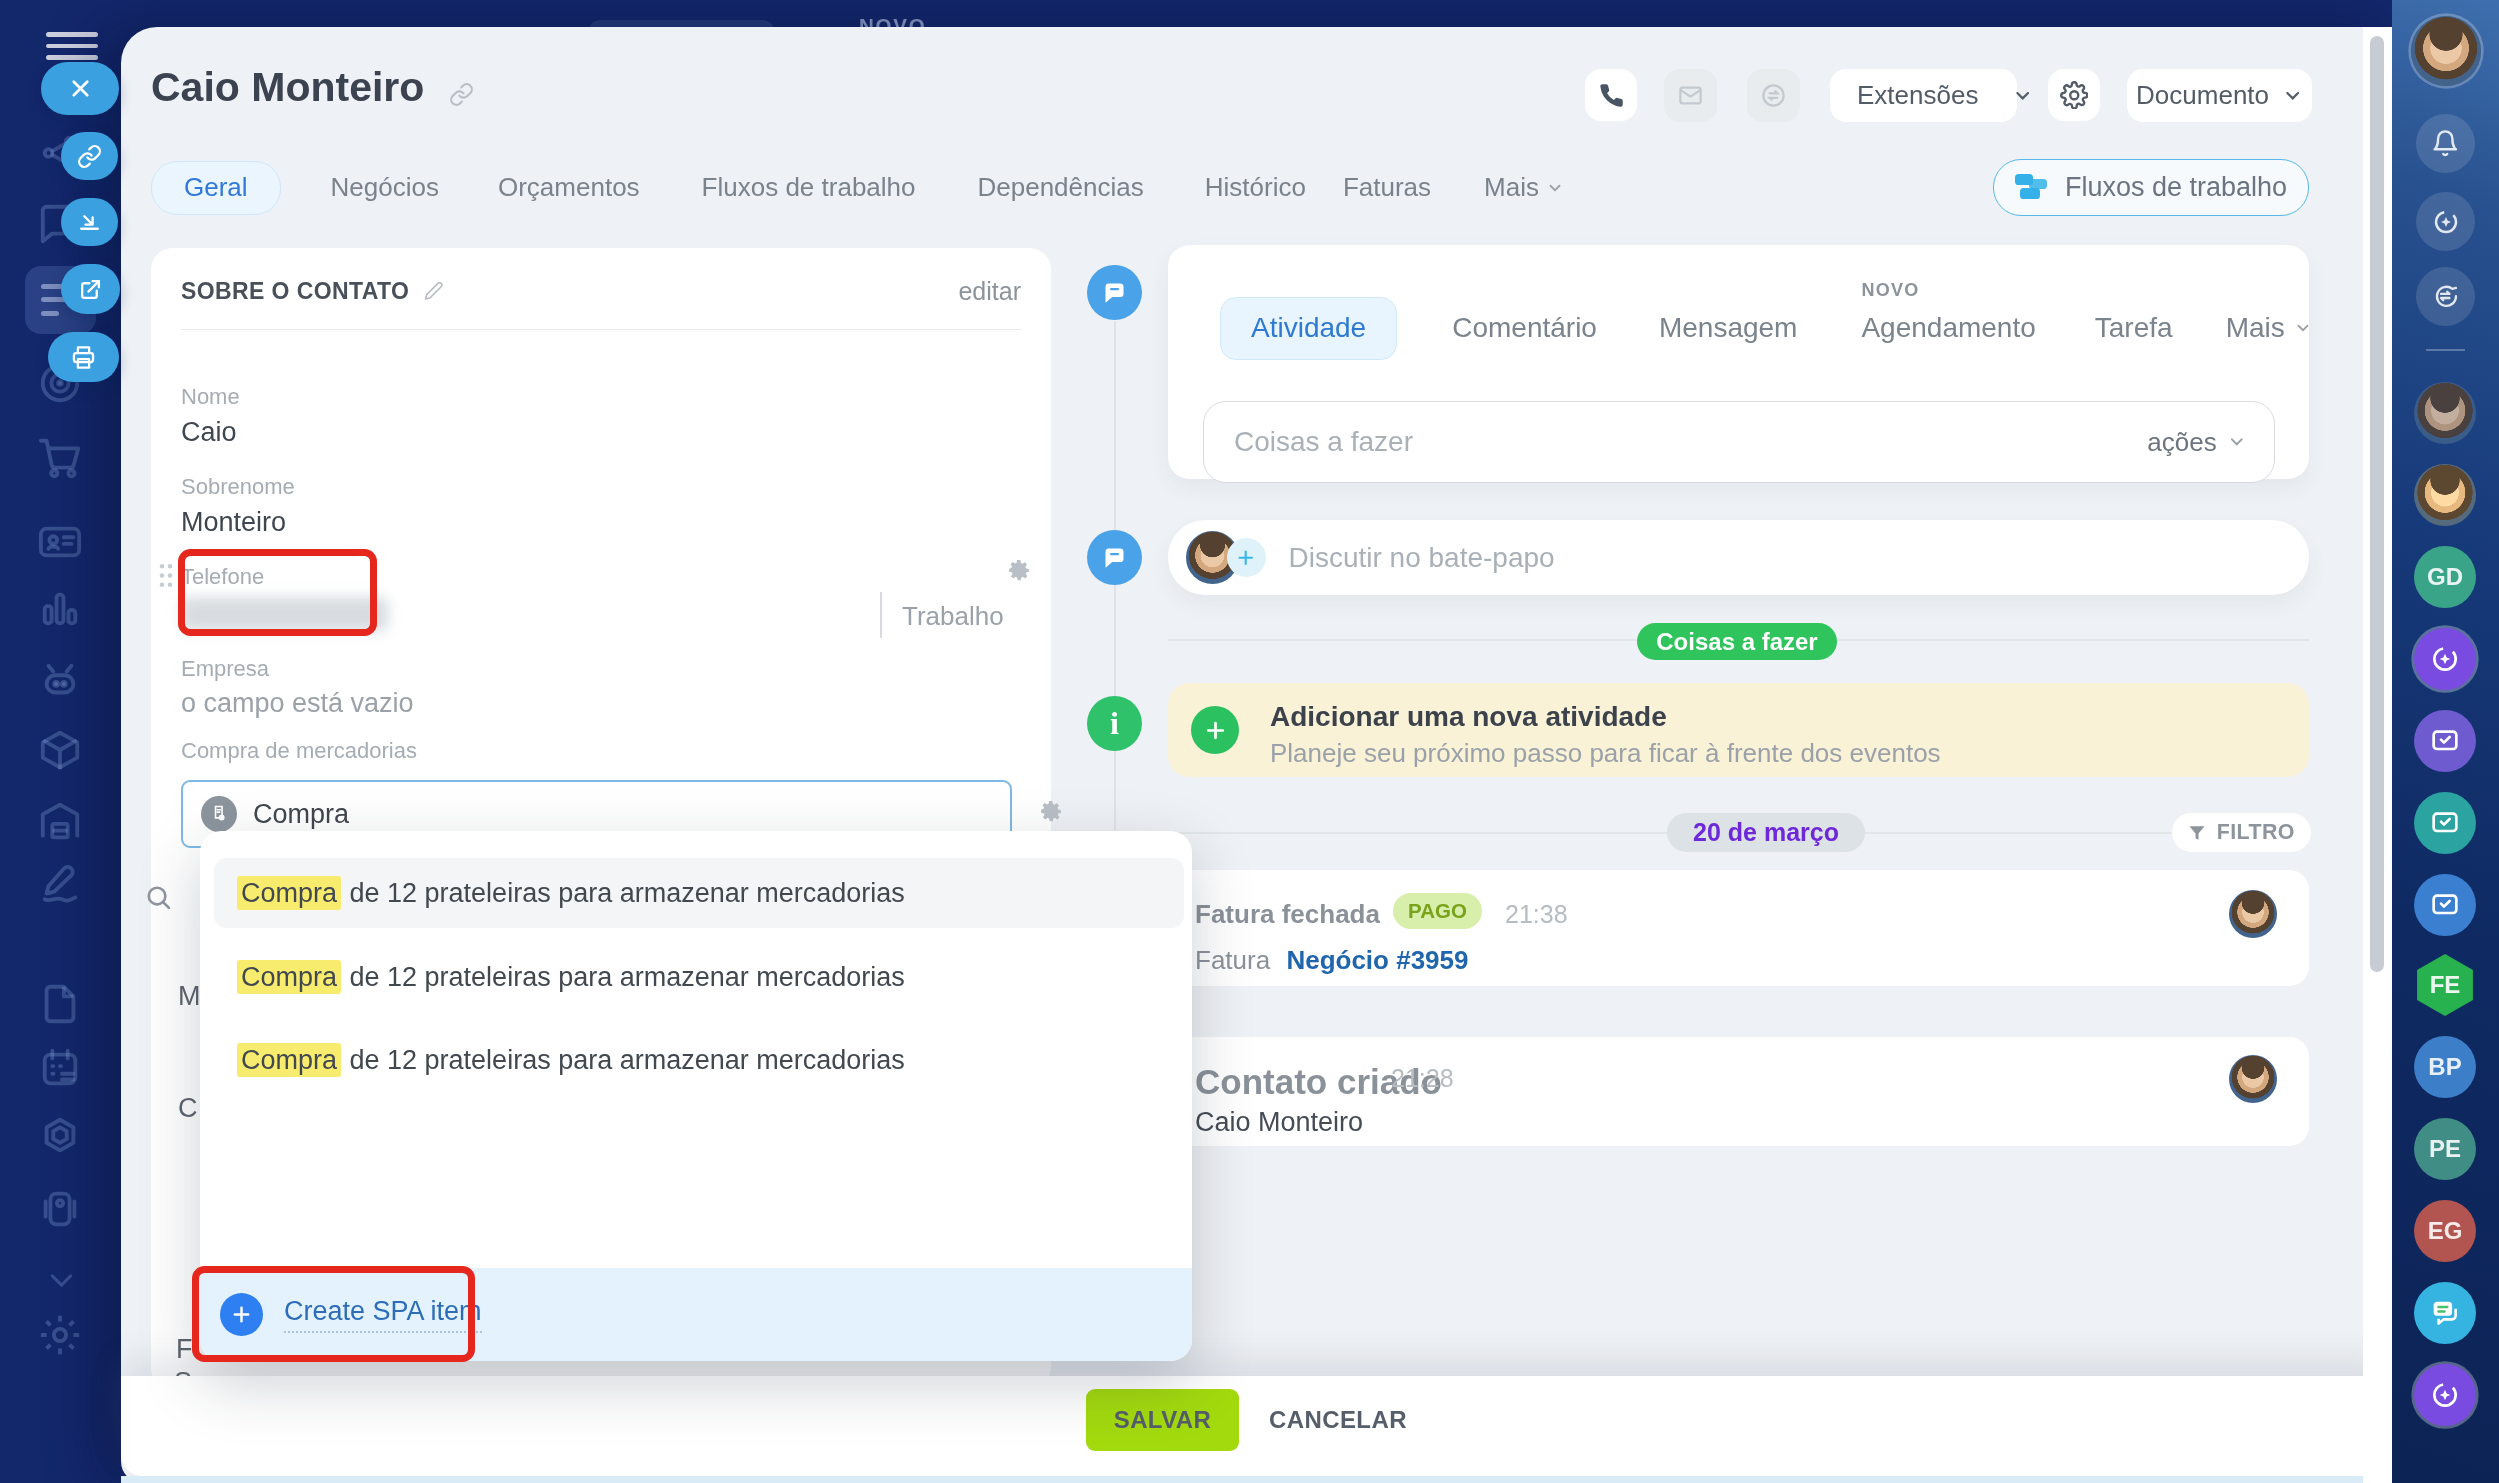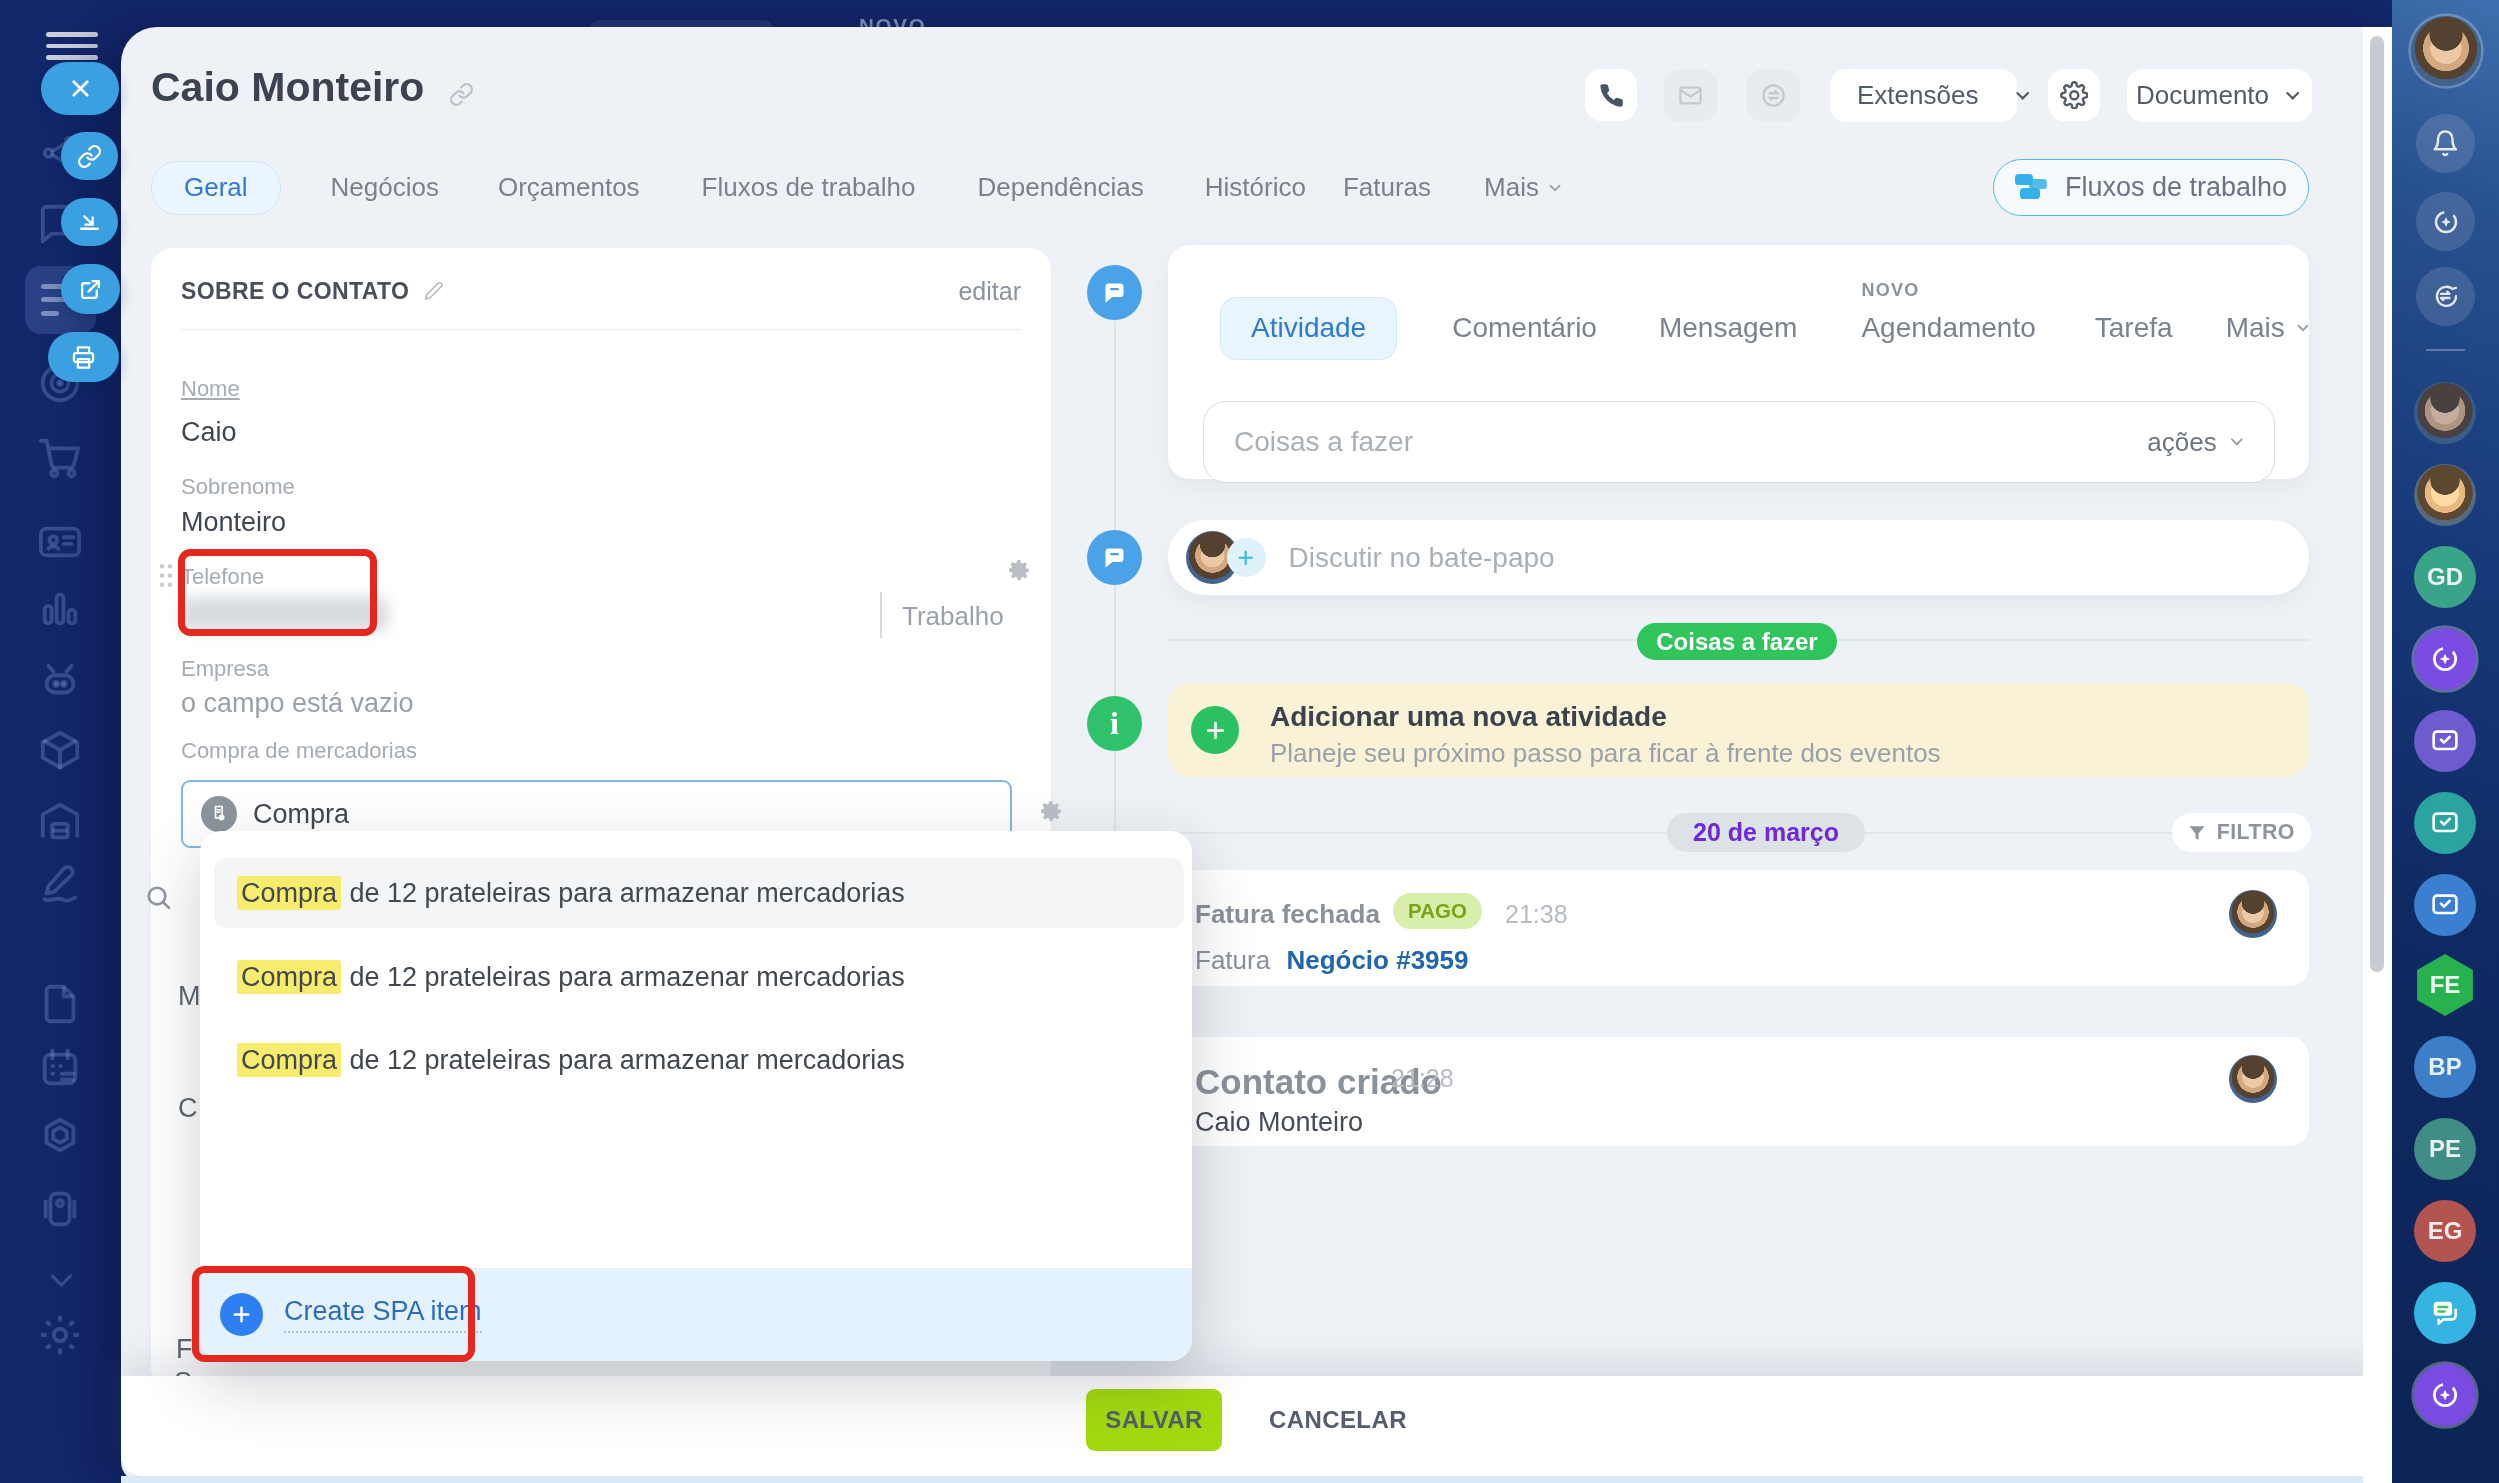--- a/index.html
+++ b/index.html
@@ -294,21 +294,21 @@
           <span class="ic" style="color:#b6bcc2;">
               <svg width="19.6" height="19.6" viewBox="0 0 24 24" fill="none" stroke="currentColor" stroke-width="2" stroke-linejoin="round">
                 <path d="M17 3a2.8 2.8 0 1 1 4 4L7.5 20.5 2 22l1.5-5.5z"></path>
               </svg>
             </span>
         </span>
         <span style="font-size:25px;color:#8c939b;">editar</span>
       </div>
       <div style="margin:23px 30px 0 30px;height:1.8px;background:#e9ecef;"></div>
 
-      <div class="lbl abs" style="left:30px;top:128px;text-decoration:underline;">Nome</div>
+      <div class="lbl abs" style="left:30px;top:136px;">Nome</div>
       <div class="val abs" style="left:30px;top:169px;">Caio</div>
 
       <div class="lbl abs" style="left:30px;top:226px;">Sobrenome</div>
       <div class="val abs" style="left:30px;top:259px;">Monteiro</div>
 
       <span class="ic abs" style="left:7.1px;top:314px;color:#c6ccd2;">
         <svg width="16" height="27" viewBox="0 0 12 20" fill="currentColor">
             <circle cx="3" cy="3" r="1.7"></circle>
             <circle cx="9" cy="3" r="1.7"></circle>
             <circle cx="3" cy="10" r="1.7"></circle>
@@ -469,21 +469,21 @@
     </div>
 
     <div class="abs wcard" style="left:1047px;top:1010px;width:1141px;height:109px;border-radius:19.6px;">
       <span class="abs" style="left:27px;top:25px;font-size:35px;font-weight:bold;color:#8b9199;">Contato criado</span>
       <span class="abs" style="left:223px;top:27px;font-size:25px;color:#b6bcc2;">21:28</span>
       <span class="abs" style="left:27px;top:70px;font-size:27px;color:#454c55;">Caio Monteiro</span>
       <span class="face abs" style="left:1061px;top:18px;width:48px;height:48px;"></span>
     </div>
 
     <div class="abs" style="left:0;right:0;top:1349px;height:100px;background:#fff;border-radius:0 0 0 21.4px;box-shadow:0 -16px 32px rgba(110,120,135,.16);">
-      <div class="abs flex" style="left:965px;top:12.5px;width:136px;height:62px;background:#a3da0e;border-radius:9px;justify-content:center;">
+      <div class="abs flex" style="left:965px;top:12.5px;width:153px;height:62px;background:#a3da0e;border-radius:9px;justify-content:center;">
         <span style="font-size:24px;font-weight:bold;letter-spacing:0.4px;color:#555e6a;">SALVAR</span>
       </div>
       <div class="abs flex" style="left:1148px;top:12.5px;height:62px;">
         <span style="font-size:24px;font-weight:bold;letter-spacing:0.4px;color:#555e6a;">CANCELAR</span>
       </div>
     </div>
     <div class="abs" style="left:0;right:0;top:1449px;height:8px;background:#d8ebf7;"></div>
 
     <div class="abs" style="left:79px;top:804px;width:992px;height:530px;background:#fff;border-radius:21.4px;z-index:50;box-shadow:0 21.4px 62px rgba(30,40,60,.22);">
       <div class="flex" style="position:absolute;left:14.3px;top:27px;width:947px;height:70px;background:#f3f5f6;border-radius:12.5px;padding-left:23px;font-size:27px;color:#42484f;">

